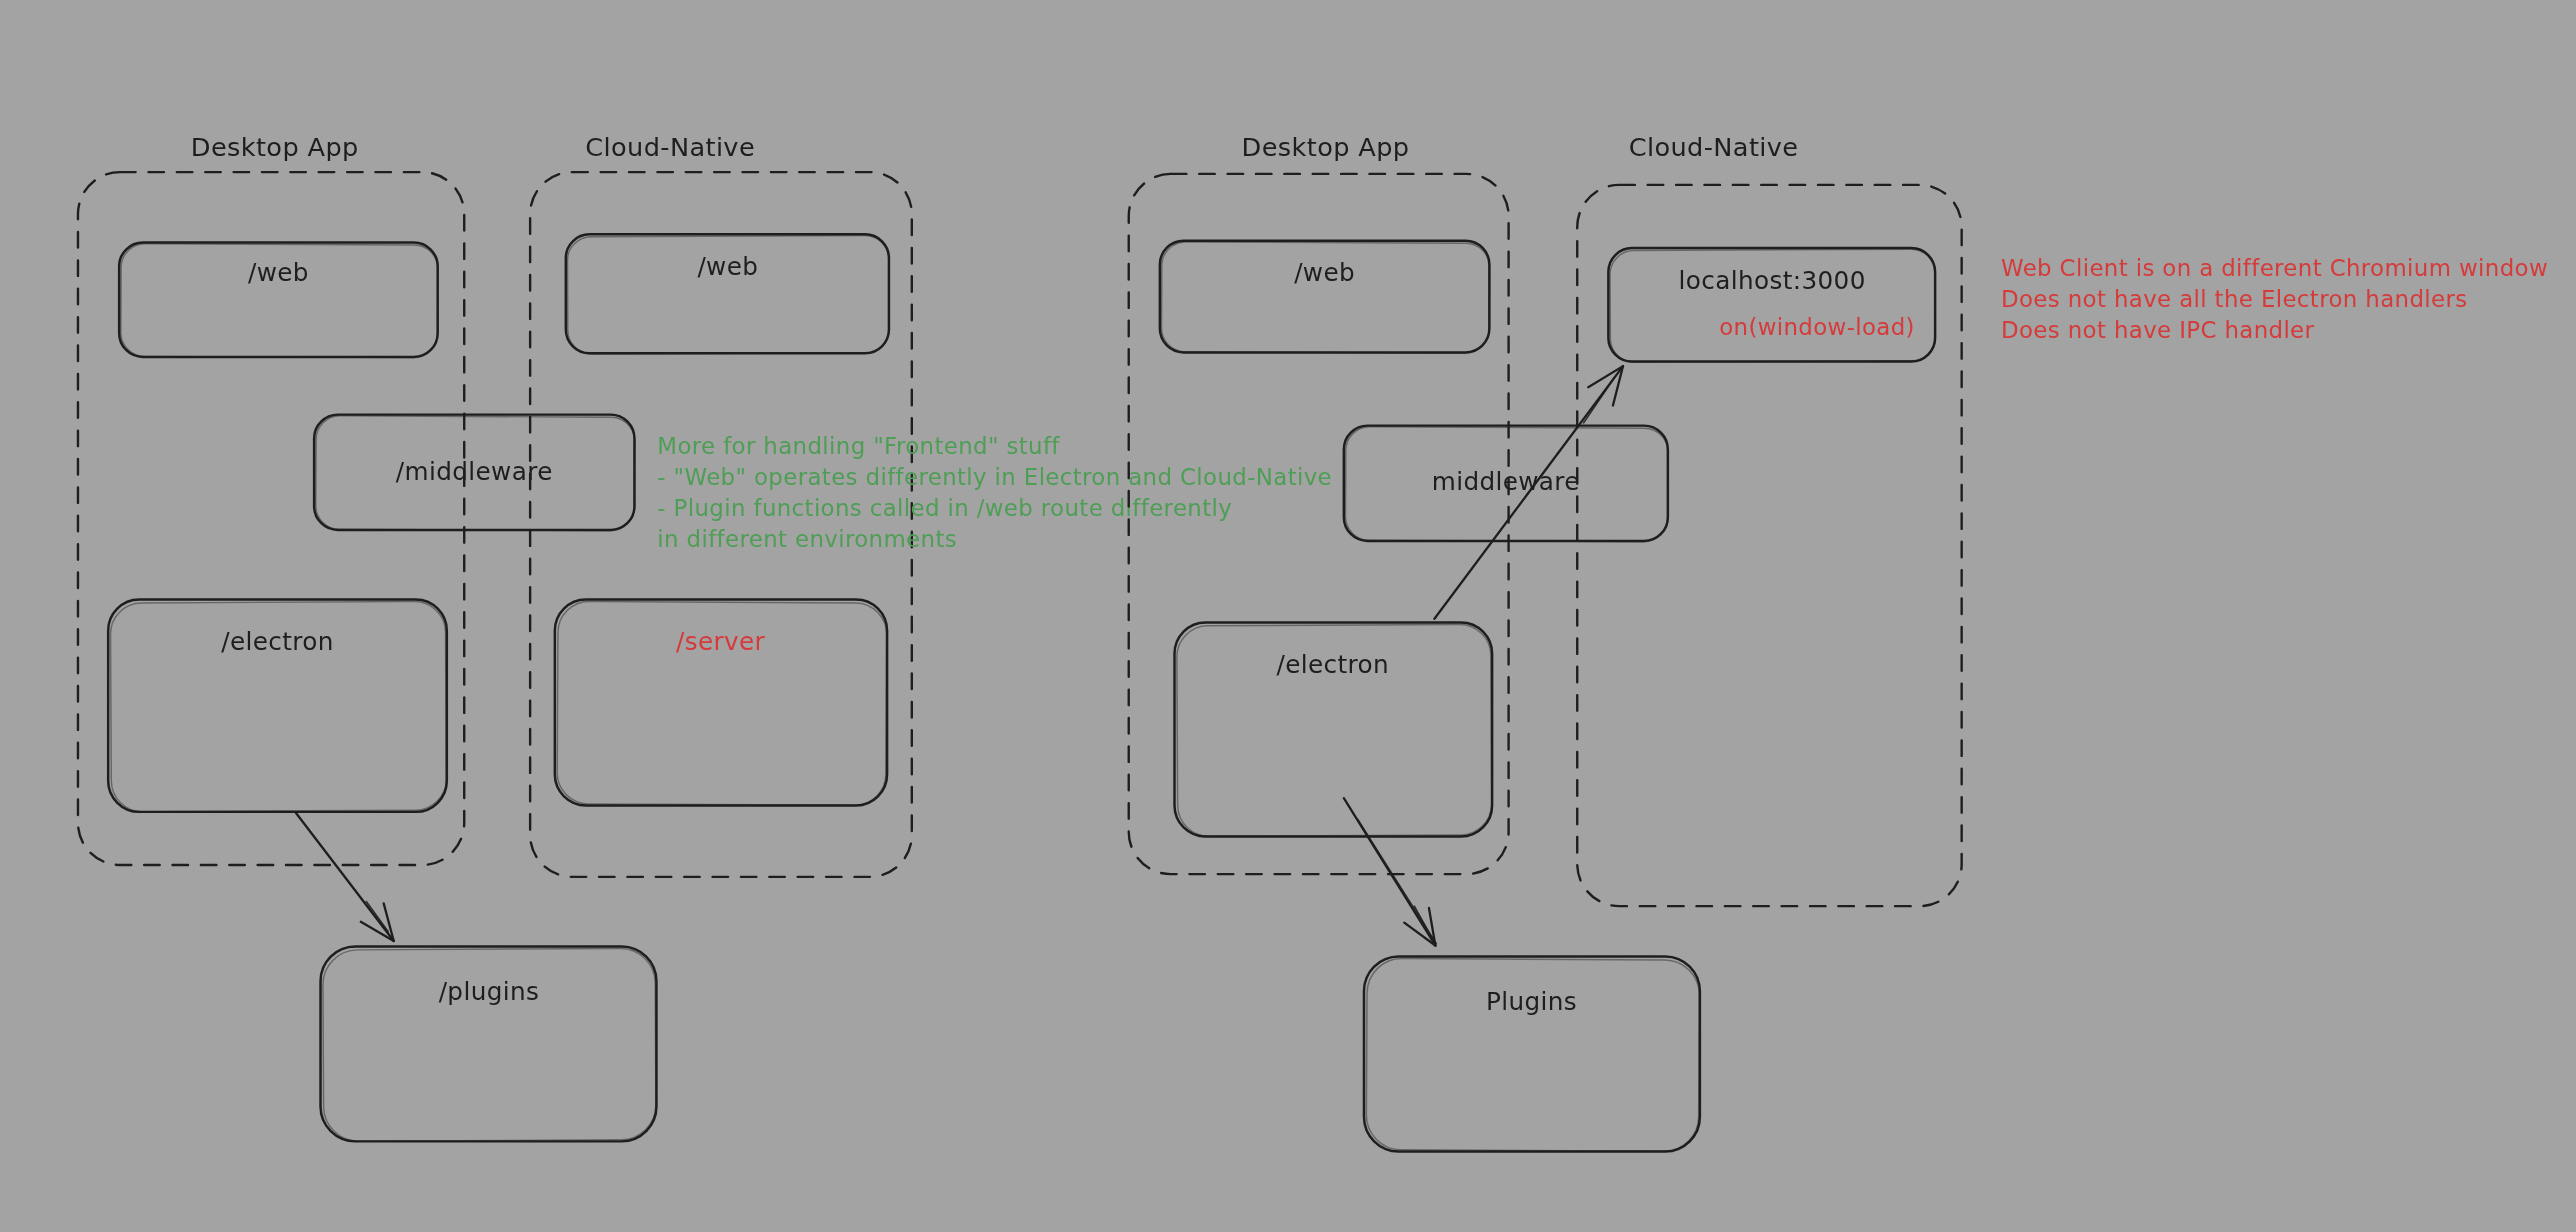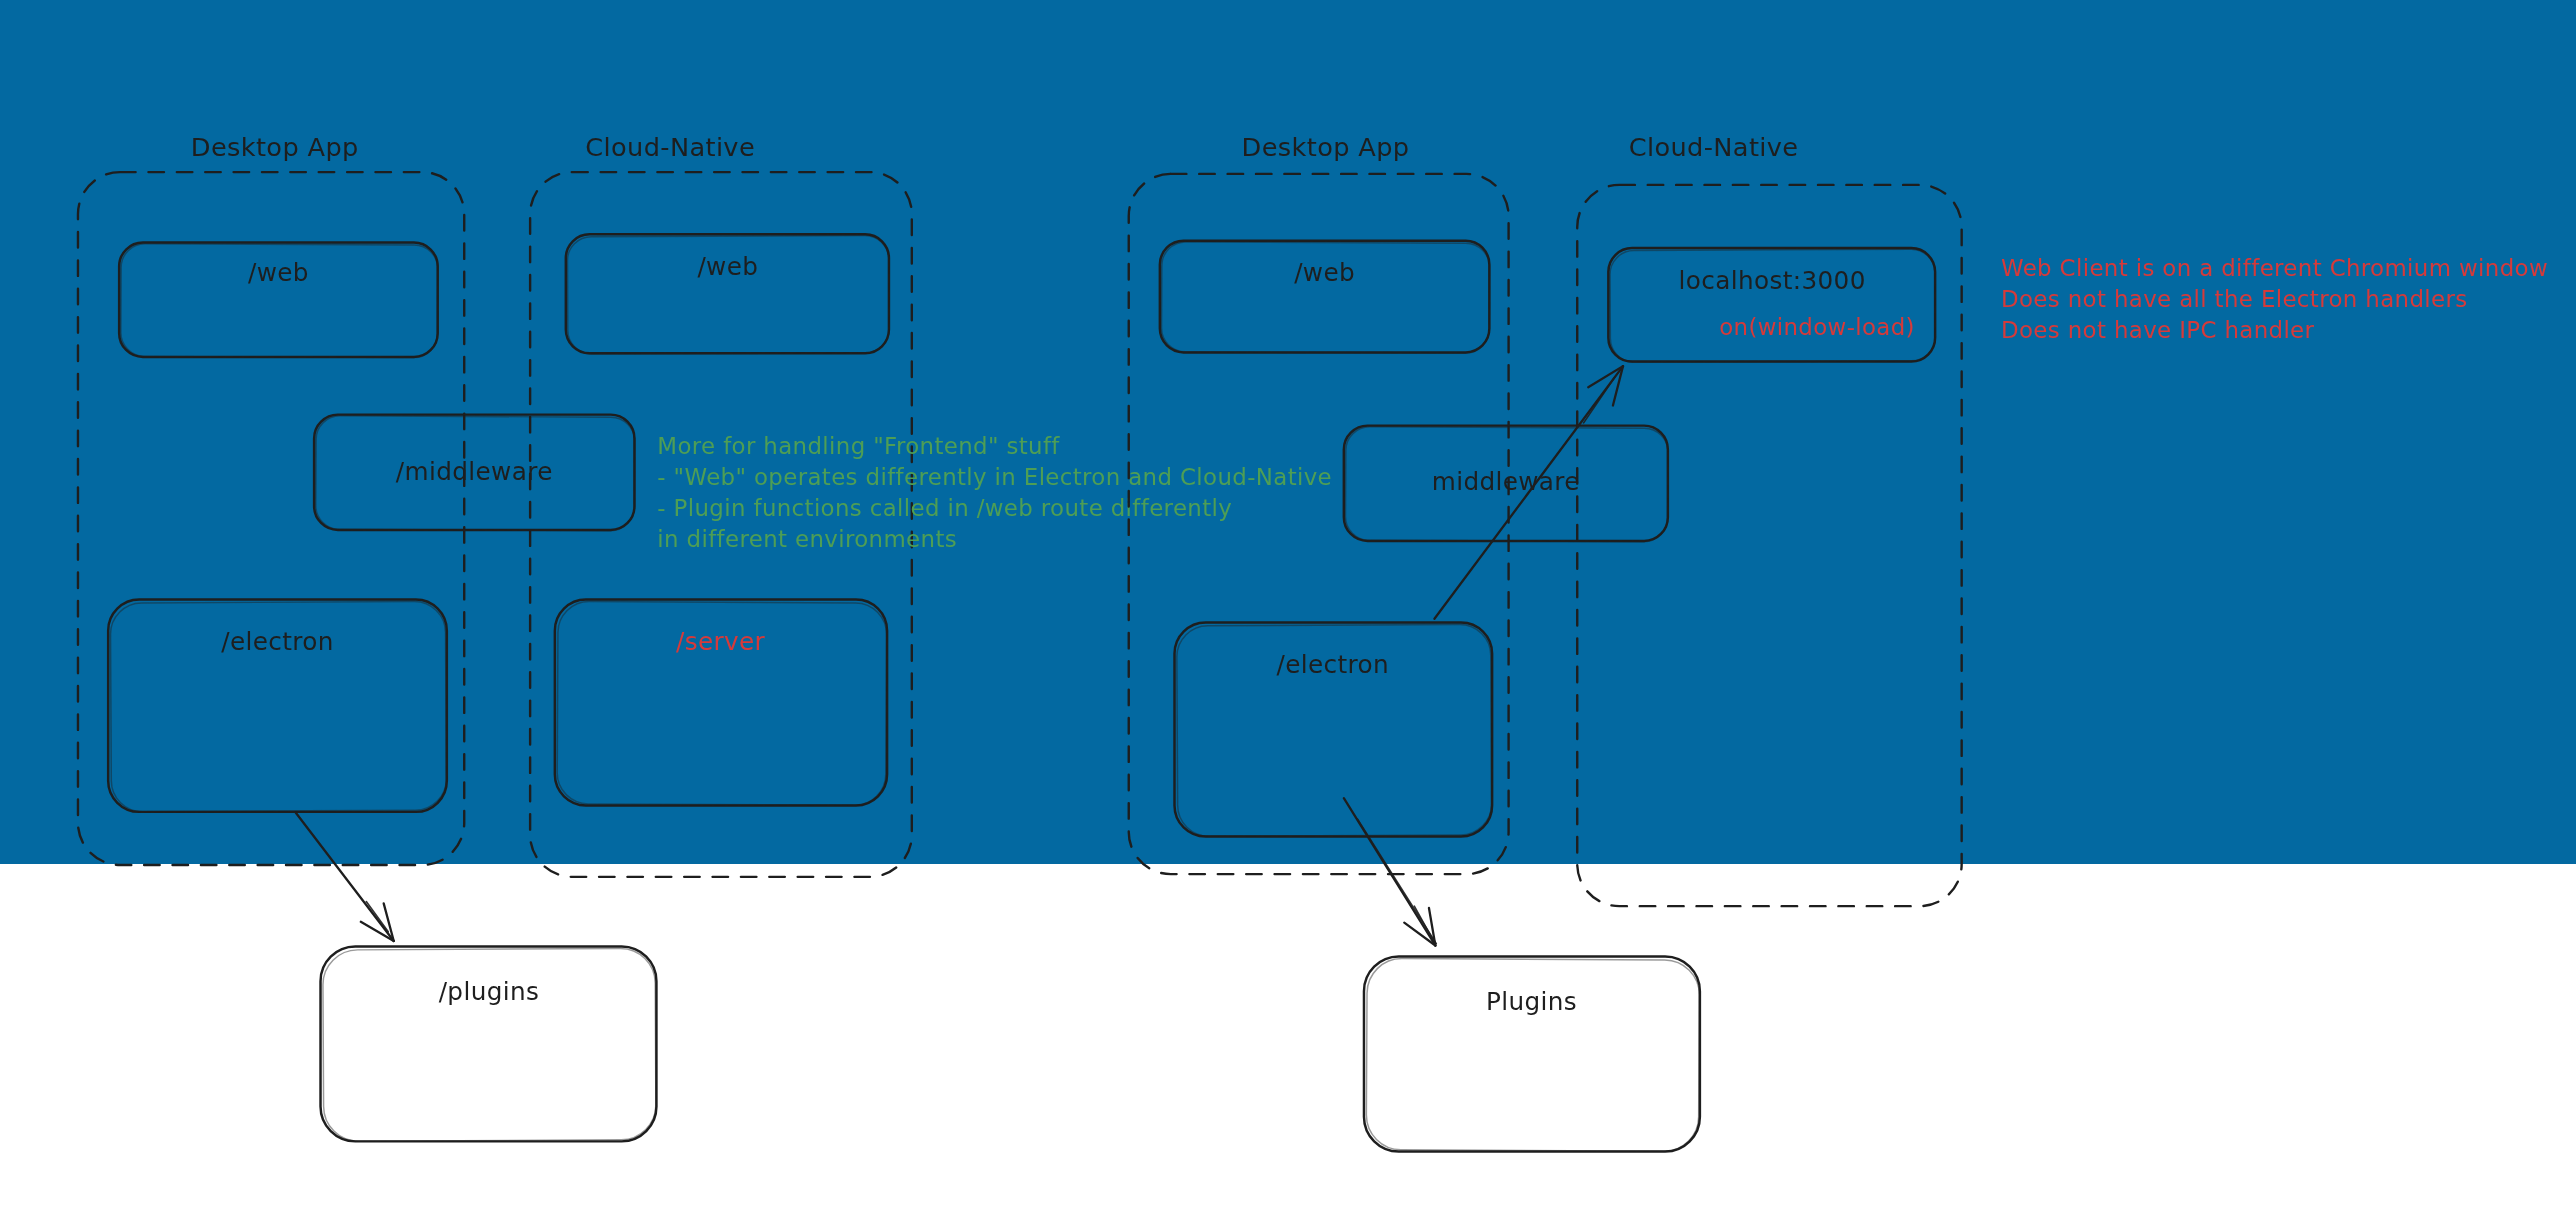--- a/index.html
+++ b/index.html
@@ -7,22 +7,22 @@
     padding: 0;
     background: #ffffff;
     width: 2576px;
     height: 1232px;
     overflow: hidden;
     font-family: "DejaVu Sans", "Liberation Sans", sans-serif;
   }
   #stage {
     position: relative;
     width: 2576px;
-    height: 864px;
-    background: #0369a1;
+    height: 1232px;
+    background: #a3a3a3;
   }
   svg { display: block; }
   .dashed {
     fill: none;
     stroke: var(--ink);
     stroke-width: 2.6;
     stroke-dasharray: 17 14;
     stroke-linecap: round;
   }
   .box {

